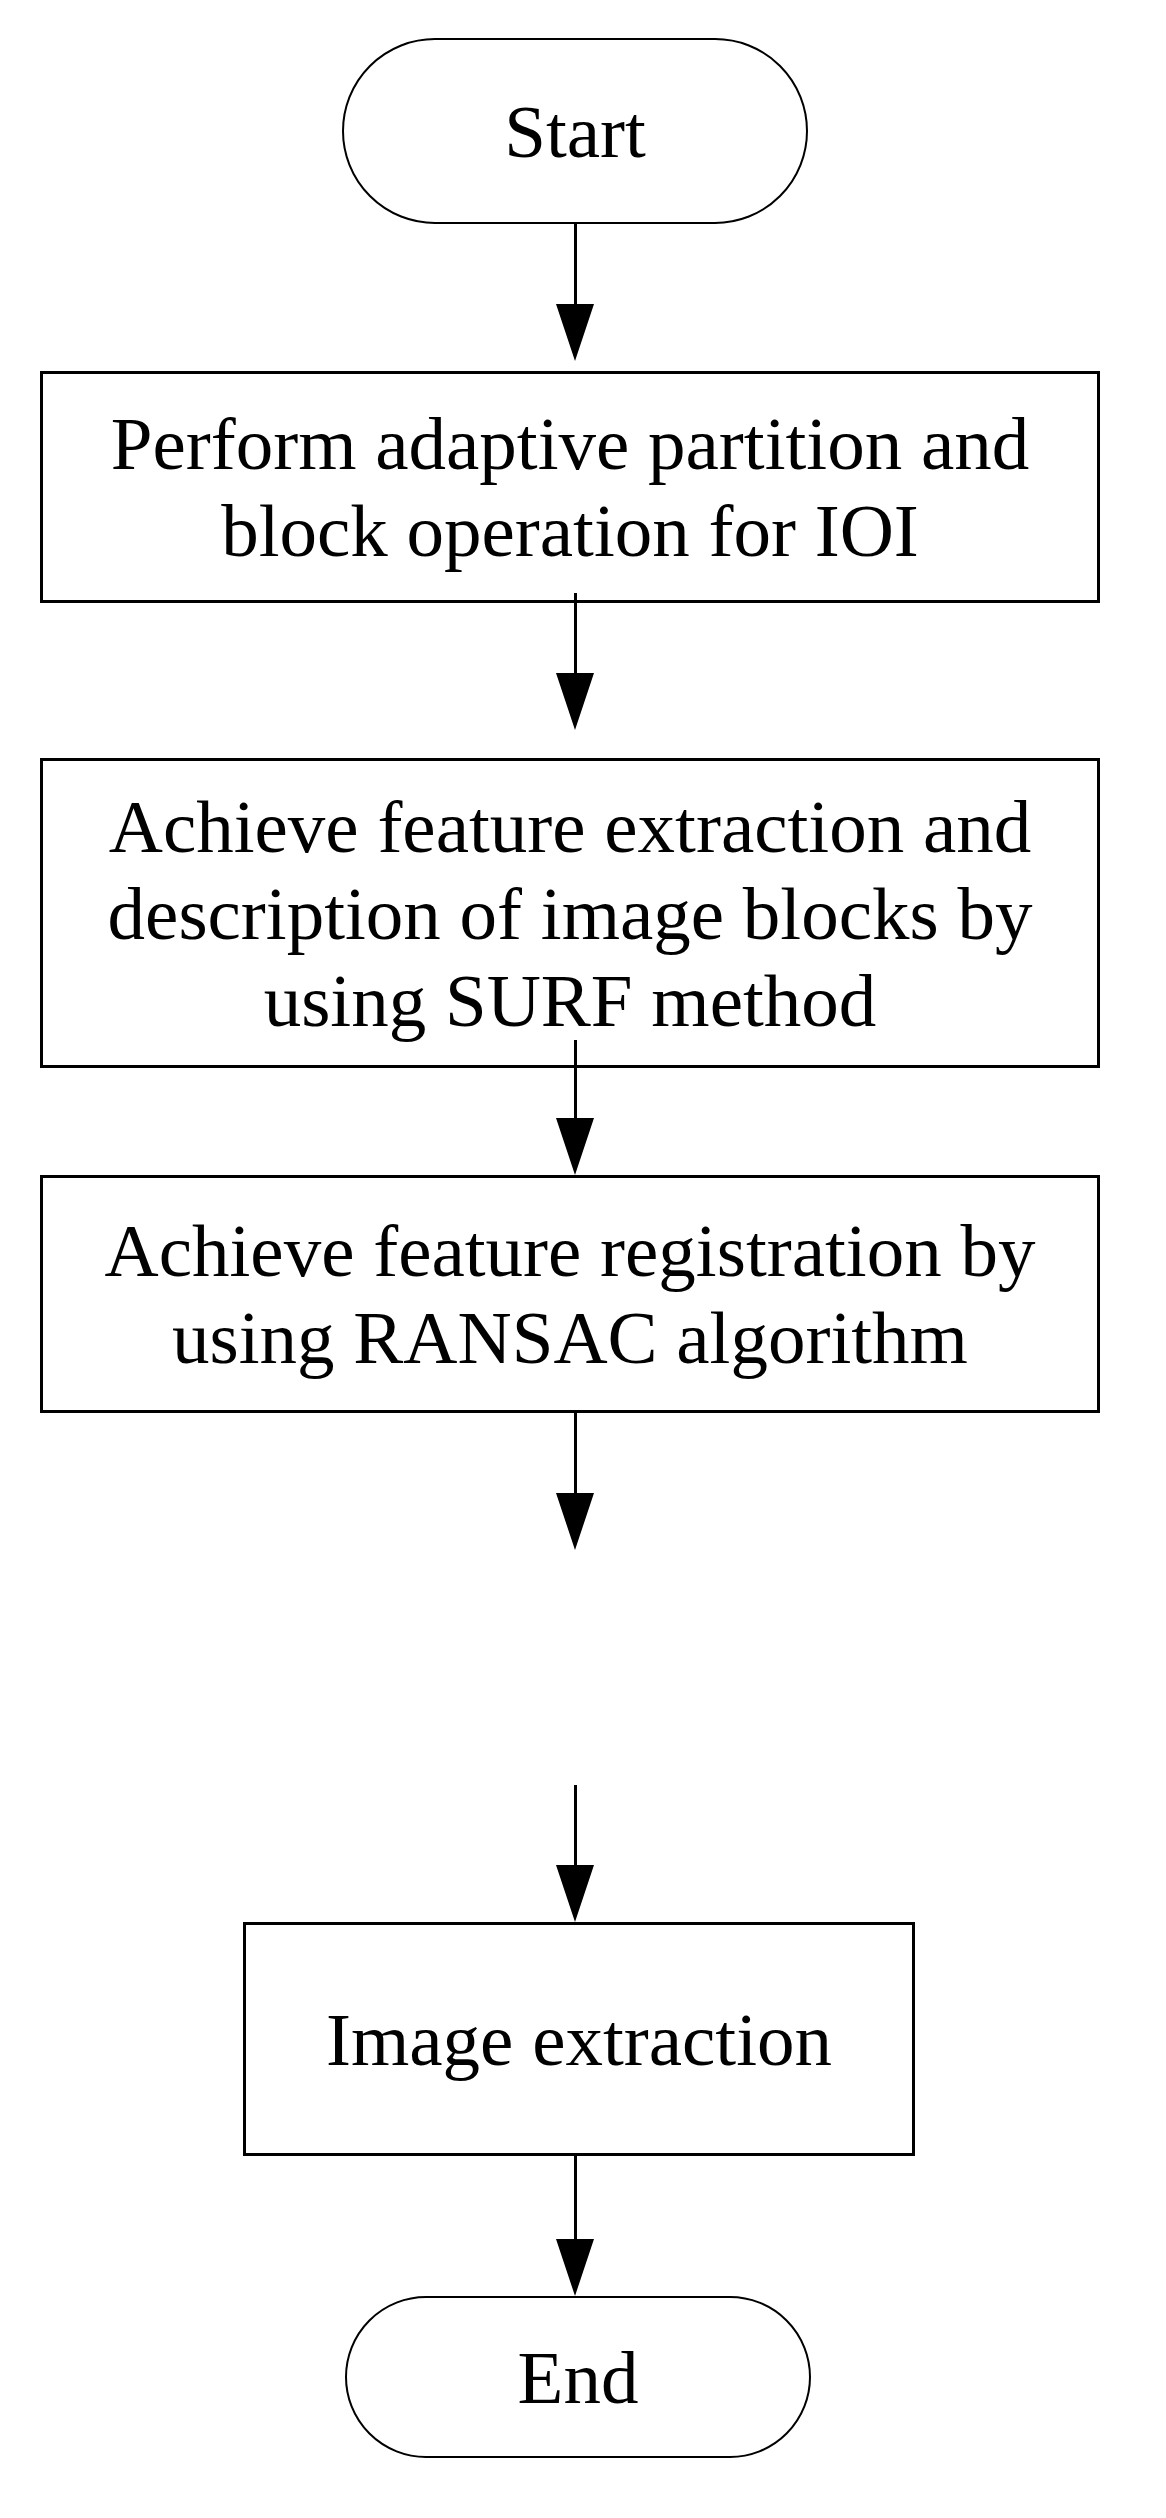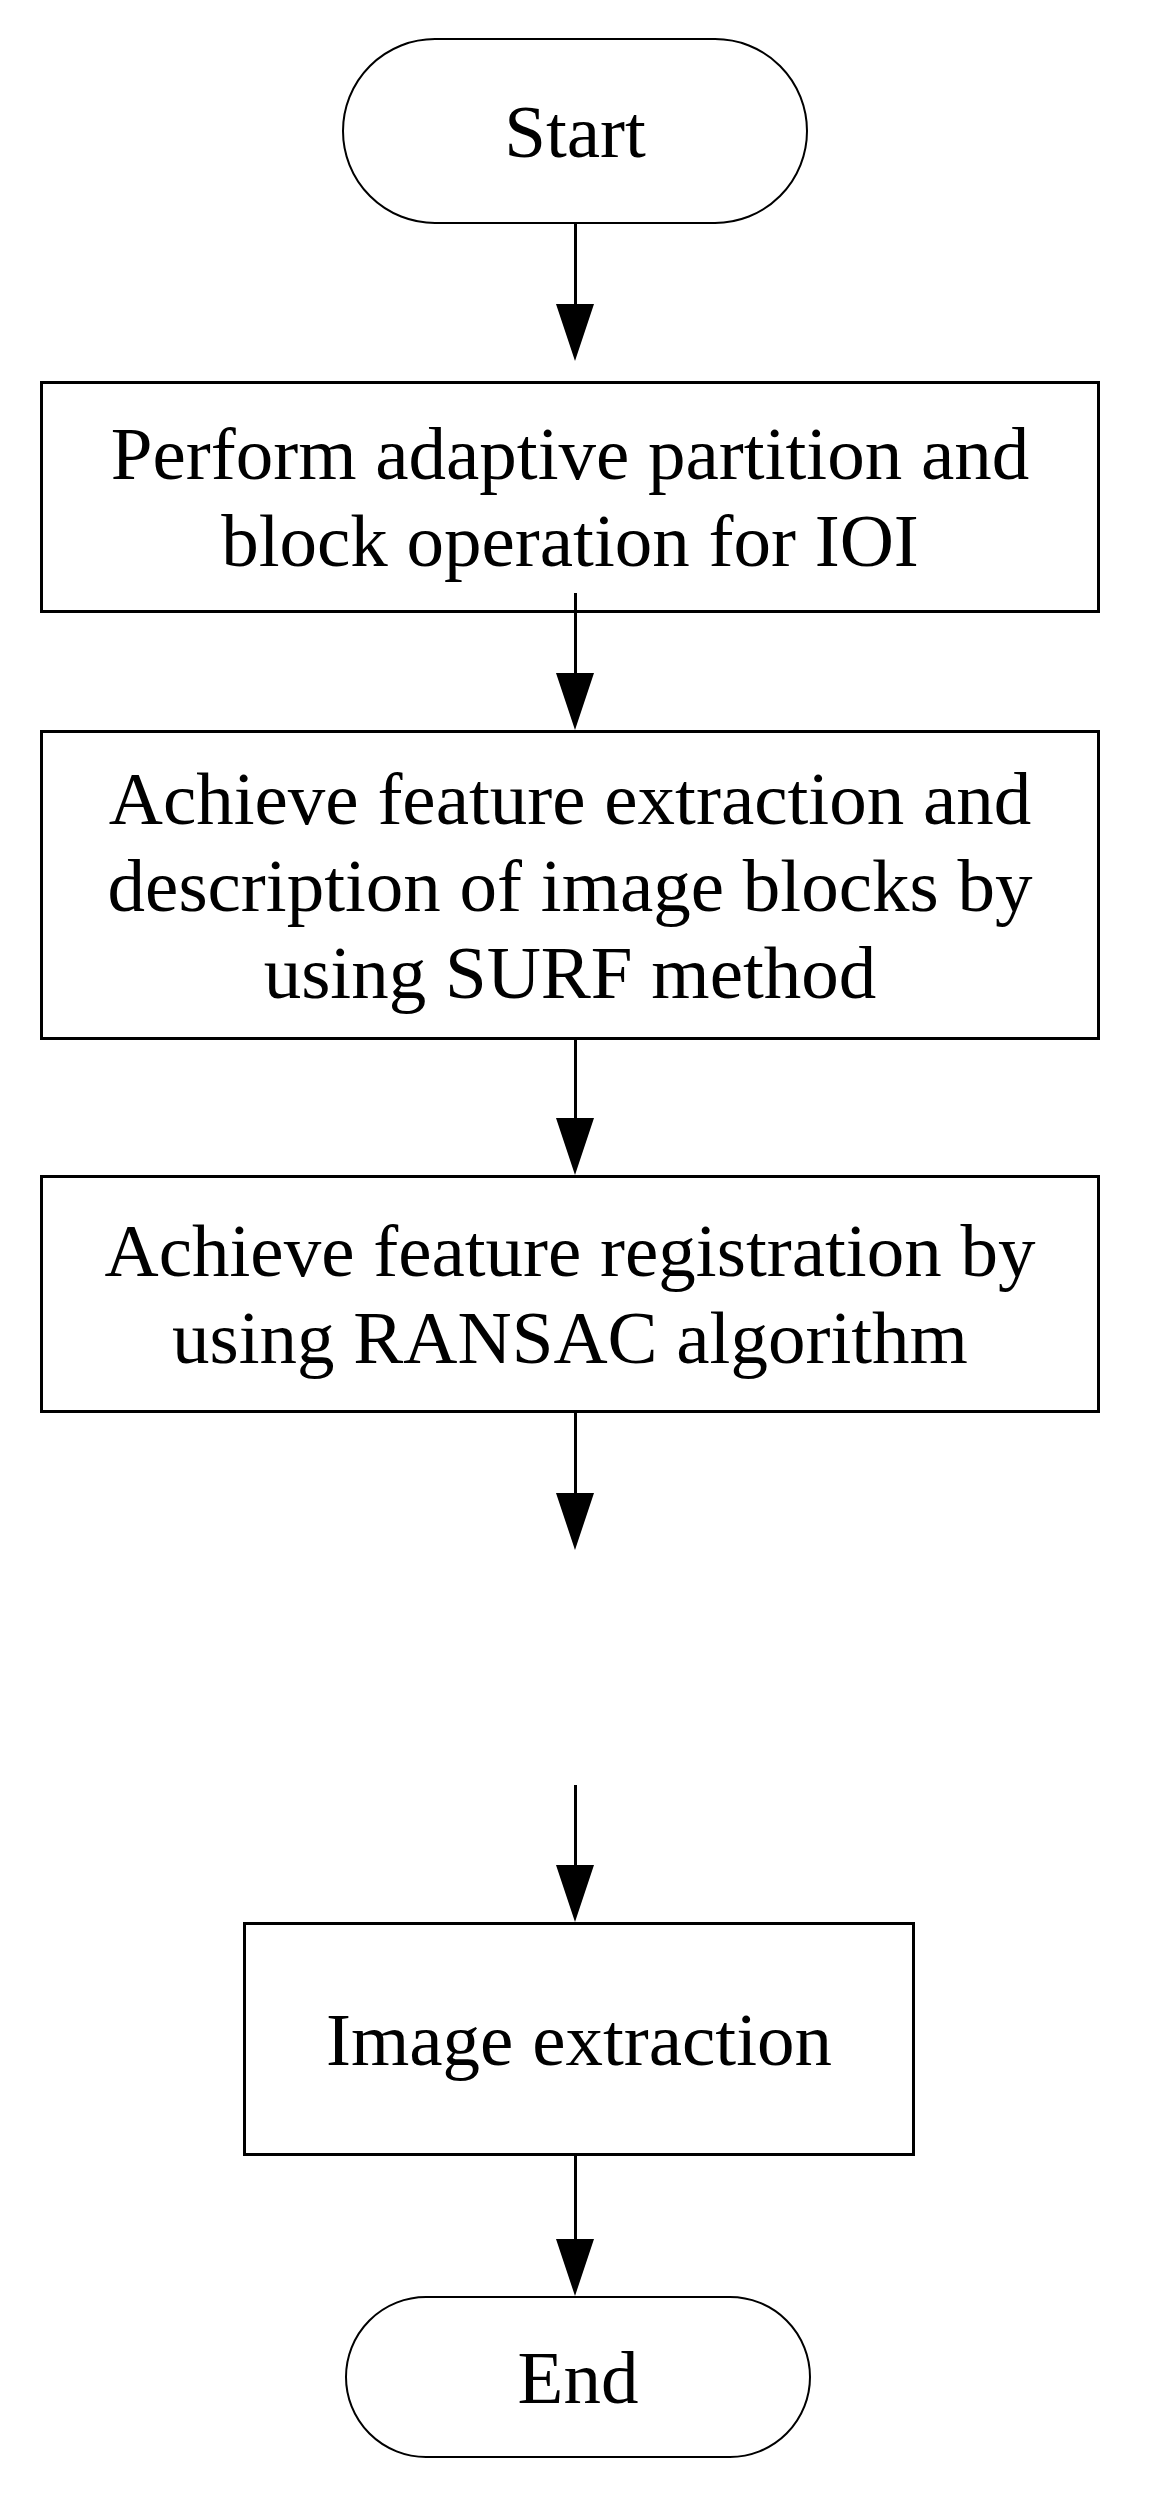--- a/index.html
+++ b/index.html
@@ -65,31 +65,31 @@
 
   <div class="node terminator" style="left:342px; top:38px; width:466px; height:186px;">
     <span class="label">Start</span>
   </div>
 
   <div class="connector" style="left:555px; top:224px; height:137px;">
     <div class="line"></div>
     <div class="head"></div>
   </div>
 
-  <div class="node process" style="left:40px; top:381px; width:1060px; height:232px;text-align:center;">
+  <div class="node process" style="left:40px; top:371px; width:1060px; height:232px;text-align:center;">
     <span class="label">Perform adaptive partition and
 block operation for IOI</span>
   </div>
 
   <div class="connector" style="left:555px; top:593px; height:137px;">
     <div class="line"></div>
     <div class="head"></div>
   </div>
 
-  <div class="node process" style="left:40px; top:730px; width:1060px; height:310px;">
+  <div class="node process" style="left:40px; top:758px; width:1060px; height:310px;">
     <span class="label">Achieve feature extraction and
 description of image blocks by
 using SURF method</span>
   </div>
 
   <div class="connector" style="left:555px; top:1040px; height:135px;">
     <div class="line"></div>
     <div class="head"></div>
   </div>
 

